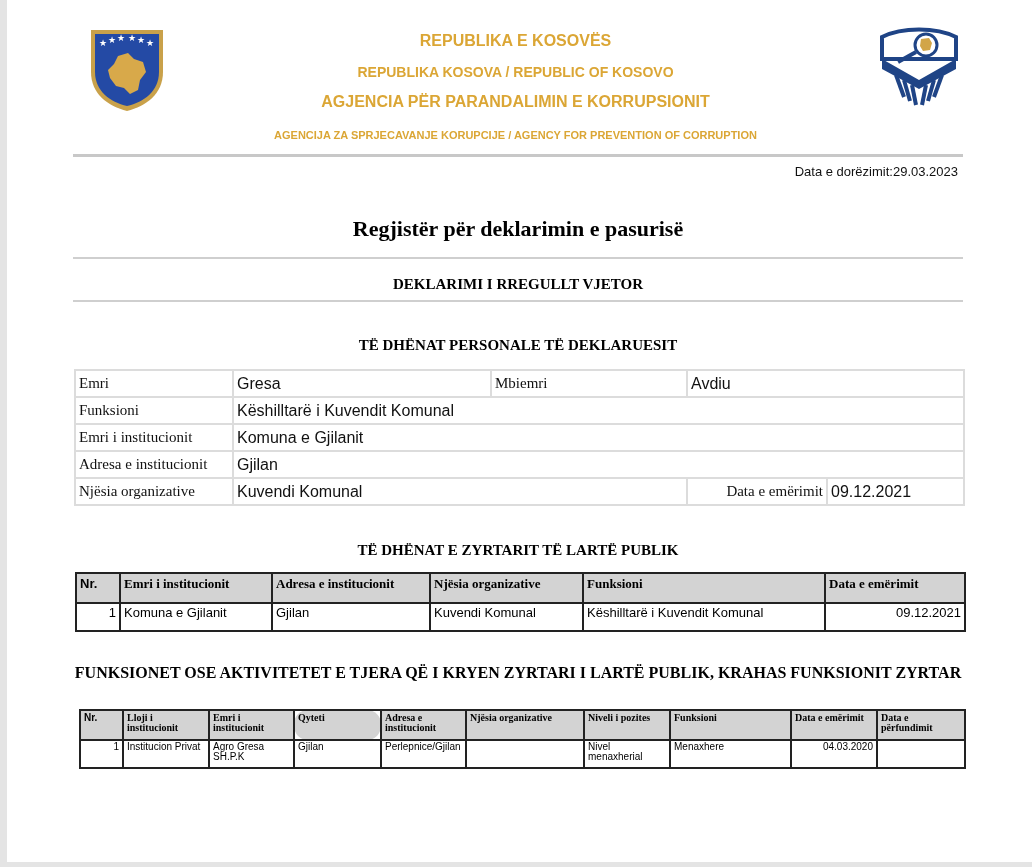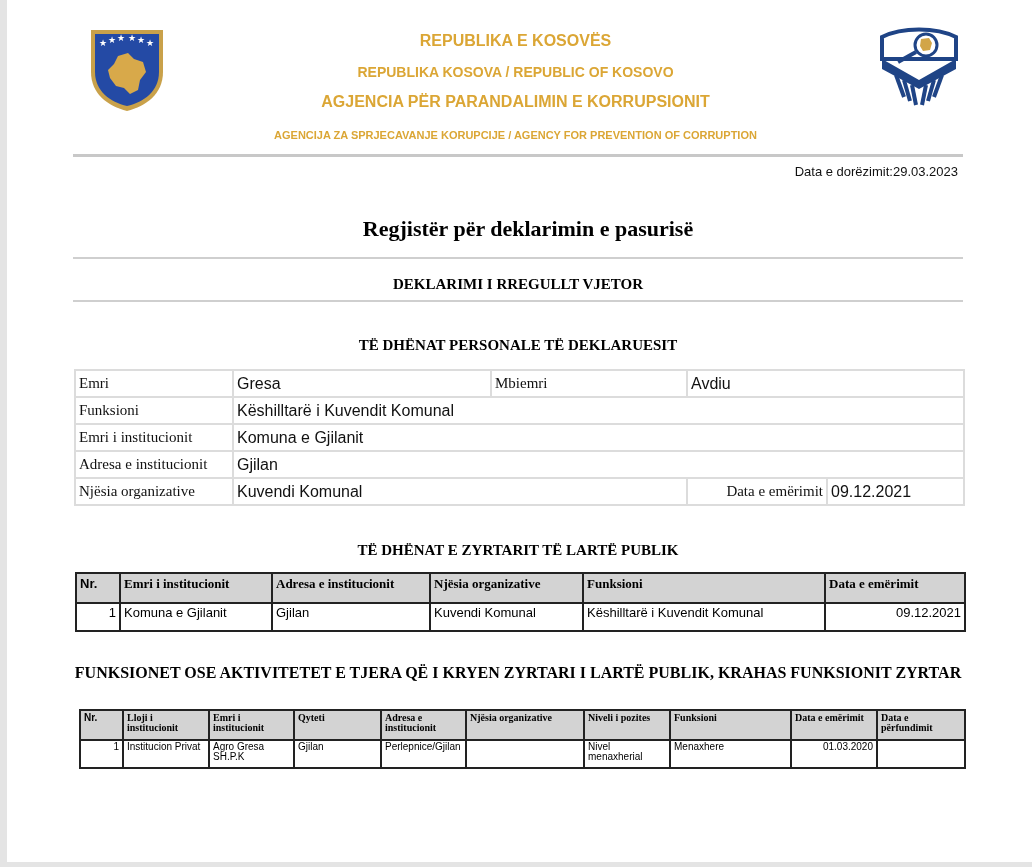--- a/index.html
+++ b/index.html
@@ -88,21 +88,21 @@
         <line x1="60" y1="55" x2="54" y2="76"></line>
           <line x1="52" y1="60" x2="48" y2="80"></line>
       </g>
     </svg>
   </div>
 
   <div class="hdr-line" style="left:66px; top:154px; width:890px;"></div>
 
   <div class="abs" style="right:82px; top:164px; font-size:13px; color:#111; white-space:nowrap;">Data e dorëzimit:29.03.2023</div>
 
-  <div class="abs serif title-main" style="left:76px; width:890px; top:216px;">Regjistër për deklarimin e pasurisë</div>
+  <div class="abs serif title-main" style="left:66px; width:890px; top:216px;">Regjistër për deklarimin e pasurisë</div>
   <div class="thin-line" style="left:66px; top:257px; width:890px;"></div>
   <div class="abs serif title-sub" style="left:66px; width:890px; top:276px;">DEKLARIMI I RREGULLT VJETOR</div>
   <div class="thin-line" style="left:66px; top:300px; width:890px;"></div>
 
   <div class="abs serif section-title" style="left:66px; width:890px; top:337px; font-size:15px;">TË DHËNAT PERSONALE TË DEKLARUESIT</div>
 
   <table class="pinfo">
     <tbody>
         <tr>
       <td class="lbl" style="width:150px;">Emri</td>
@@ -155,36 +155,36 @@
     </table>
 
   <div class="abs serif section-title" style="left:66px; width:890px; top:664px; font-size:16px; line-height:18px;">FUNKSIONET OSE AKTIVITETET E TJERA QË I KRYEN ZYRTARI I LARTË PUBLIK, KRAHAS FUNKSIONIT ZYRTAR</div>
 
   <table class="off t2">
     <tbody>
         <tr>
       <th style="width:35px; font-family:'Liberation Sans',sans-serif;">Nr.</th>
       <th style="width:78px;margin-left:45px;">Lloji i institucionit</th>
       <th style="width:77px;">Emri i institucionit</th>
-      <th style="width:79px;">Qyteti</th>
+      <th style="width:79px;border-radius:14px;">Qyteti</th>
       <th style="width:77px;">Adresa e institucionit</th>
       <th style="width:110px;">Njësia organizative</th>
       <th style="width:78px;">Niveli i pozites</th>
       <th style="width:113px;">Funksioni</th>
       <th style="width:78px;">Data e emërimit</th>
       <th>Data e përfundimit</th>
     </tr>
     <tr>
       <td class="r">1</td>
       <td>Institucion Privat</td>
       <td>Agro Gresa SH.P.K</td>
       <td>Gjilan</td>
       <td>Perlepnice/Gjilan</td>
       <td></td>
       <td>Nivel menaxherial</td>
       <td>Menaxhere</td>
-      <td class="r">01.03.2020</td>
+      <td class="r">04.03.2020</td>
       <td></td>
     </tr>
   </tbody>
     </table>
 
 </div>
 
 </body></html>

